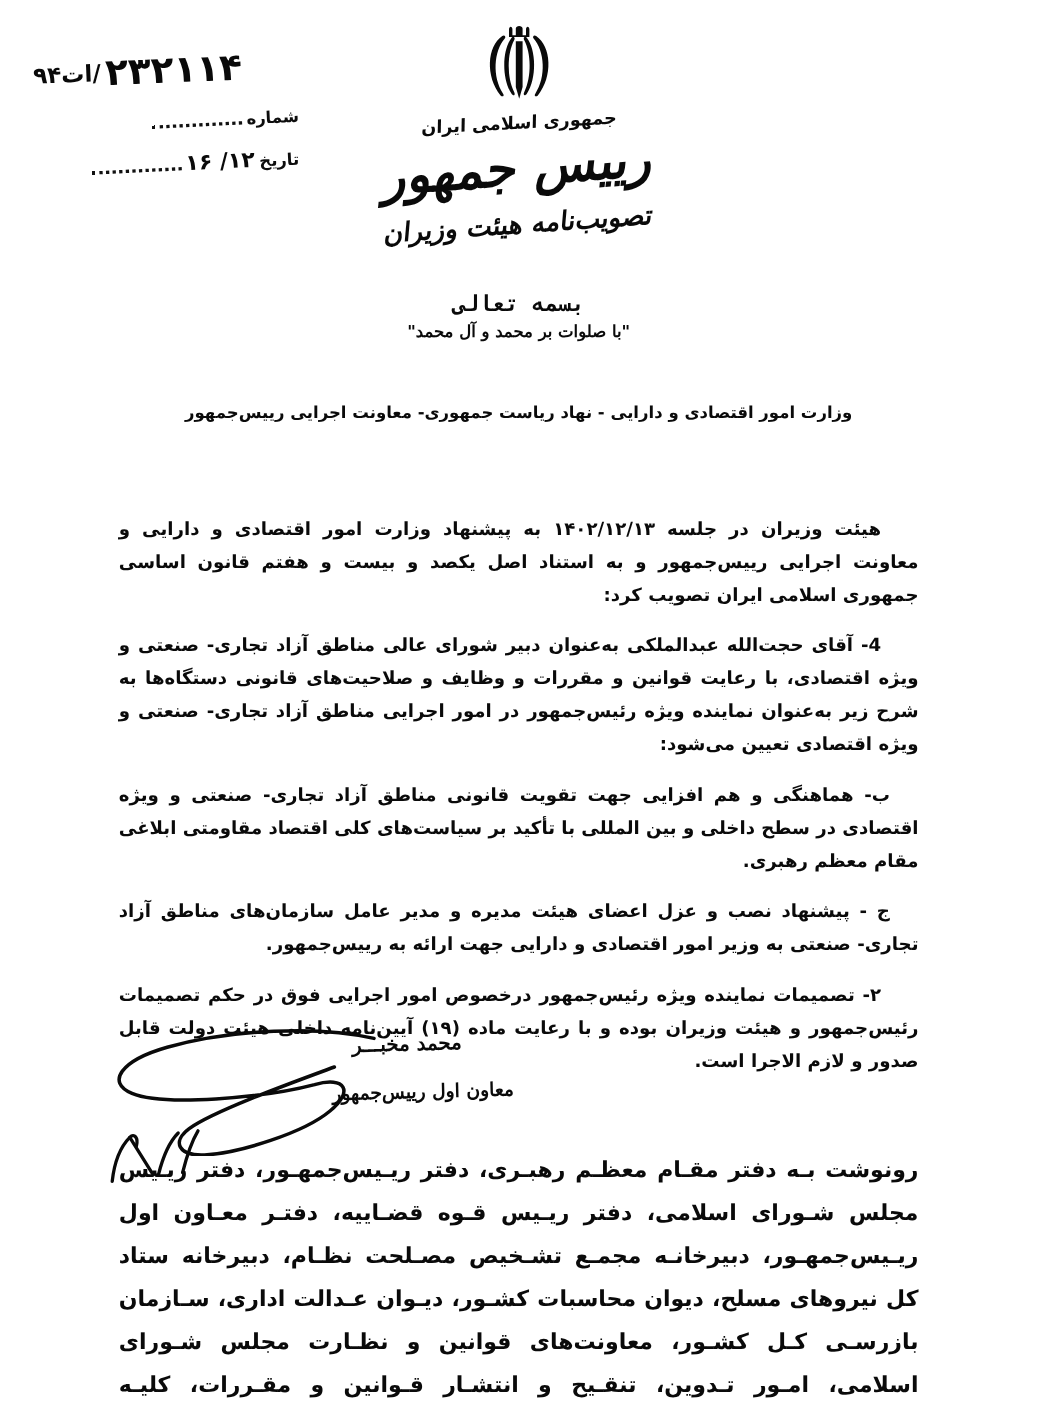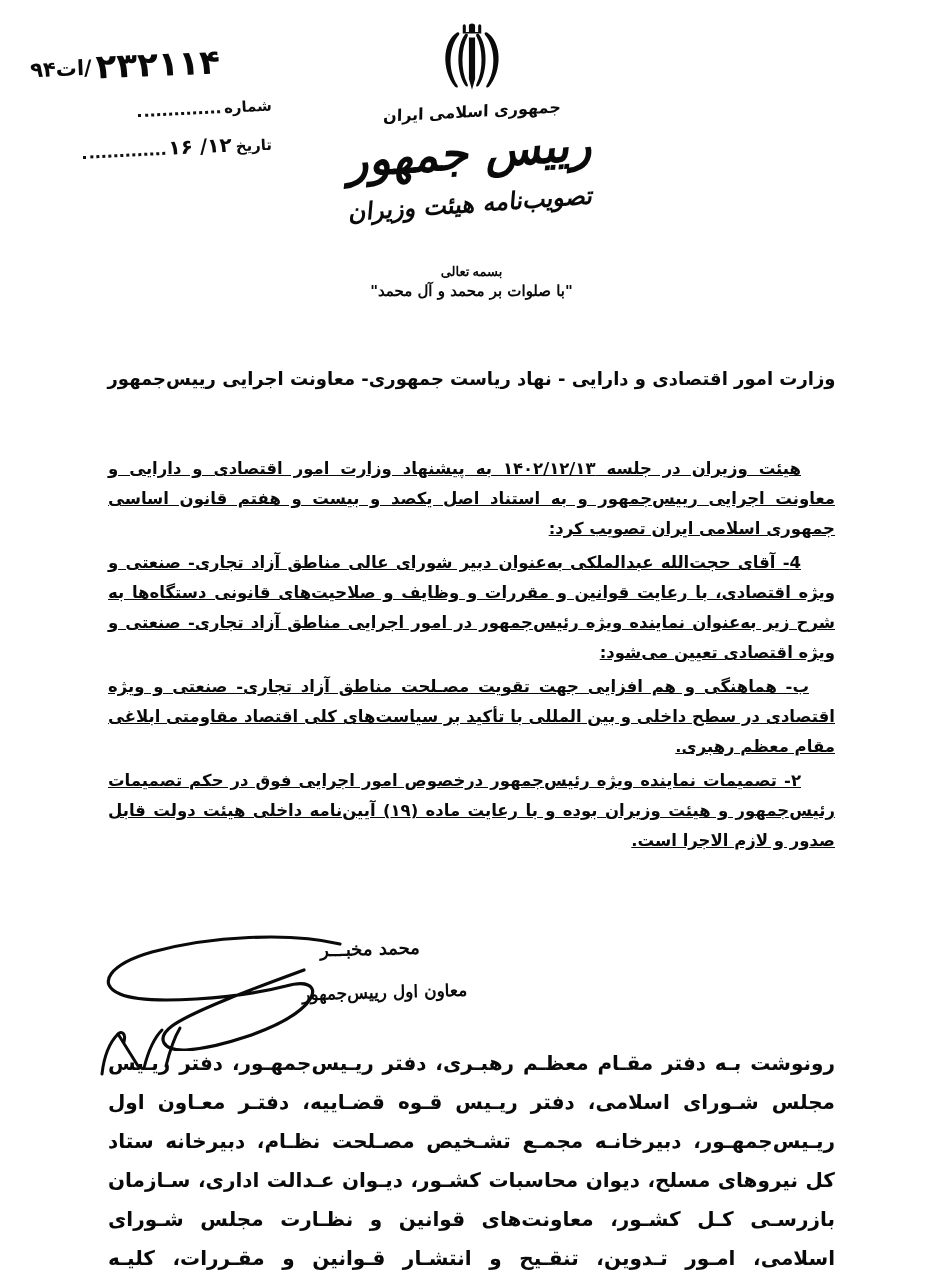--- a/index.html
+++ b/index.html
@@ -126,59 +126,58 @@
 
   
   .invocation {
     position: absolute;
     top: 264px;
     left: 0;
     right: 0;
     text-align: center;
   }
   .invocation .basmala {
-    font-size: 13px;
-    font-weight: 700;
-    font-family: Liberation Serif, serif;
+    font-size: 20px;
+    font-weight: 700;
+    font-family: Liberation Mono, monospace;
   }
   .invocation .salawat {
     margin-top: 2px;
     font-size: 15px;
     font-weight: 600;
     font-family: "DejaVu Serif", "Liberation Serif", serif;
   }
 
   
   .addressee {
     position: absolute;
     top: 362px;
     right: 105px;
     left: 105px;
     text-align: center;
-    font-size: 18px;
+    font-size: 15px;
     font-weight: 700;
     line-height: 1.85;
     letter-spacing: -0.2px;
   }
 
   
   .body-text {
     position: absolute;
     top: 450px;
     right: 108px;
     left: 108px;
     font-size: 16.5px;
     line-height: 1.82;
     text-align: justify;
     text-justify: inter-word;
     font-weight: 600;
   }
   .body-text p {
-    margin: 4px 0 1px 0;
-    text-decoration: underline;
+    margin: 16px 0 1px 0;
   }
   .para-indent { text-indent: 34px; }
   .para-sub    { text-indent: 26px; }
 
   
   .signature-block {
     position: absolute;
     top: 938px;
     right: 0;
     left: 0;
@@ -285,21 +284,22 @@
     <div class="salawat">"با صلوات بر محمد و آل محمد"</div>
   </div>
 
   <div class="addressee">
     <div>وزارت امور اقتصادی و دارایی - نهاد ریاست جمهوری- معاونت اجرایی رییس‌جمهور</div>
   </div>
 
   <div class="body-text">
     <p class="para-indent">هیئت وزیران در جلسه ۱۴۰۲/۱۲/۱۳ به پیشنهاد وزارت امور اقتصادی و دارایی و معاونت اجرایی رییس‌جمهور و به استناد اصل یکصد و بیست و هفتم قانون اساسی جمهوری اسلامی ایران تصویب کرد:</p>
     <p class="para-indent">4- آقای حجت‌الله عبدالملکی به‌عنوان دبیر شورای عالی مناطق آزاد تجاری- صنعتی و ویژه اقتصادی، با رعایت قوانین و مقررات و وظایف و صلاحیت‌های قانونی دستگاه‌ها به شرح زیر به‌عنوان نماینده ویژه رئیس‌جمهور در امور اجرایی مناطق آزاد تجاری- صنعتی و ویژه اقتصادی تعیین می‌شود:</p>
-    <p class="para-sub">ب- هماهنگی و هم افزایی جهت تقویت مصـلحت مناطق آزاد تجاری- صنعتی و ویژه اقتصادی در سطح داخلی و بین المللی با تأکید بر سیاست‌های کلی اقتصاد مقاومتی ابلاغی مقام معظم رهبری.</p>
+    <p class="para-sub">ب- هماهنگی و هم افزایی جهت تقویت قانونی مناطق آزاد تجاری- صنعتی و ویژه اقتصادی در سطح داخلی و بین المللی با تأکید بر سیاست‌های کلی اقتصاد مقاومتی ابلاغی مقام معظم رهبری.</p>
+    <p class="para-sub">ج - پیشنهاد نصب و عزل اعضای هیئت مدیره و مدیر عامل سازمان‌های مناطق آزاد تجاری- صنعتی به وزیر امور اقتصادی و دارایی جهت ارائه به رییس‌جمهور.</p>
     <p class="para-indent">۲- تصمیمات نماینده ویژه رئیس‌جمهور درخصوص امور اجرایی فوق در حکم تصمیمات رئیس‌جمهور و هیئت وزیران بوده و با رعایت ماده (۱۹) آیین‌نامه داخلی هیئت دولت قابل صدور و لازم الاجرا است.</p>
   </div>
 
   <div class="signature-block">
     <svg class="sig-scrawl" viewBox="0 0 260 125">
       <g fill="none" stroke="#0a0a0a" stroke-width="3.2" stroke-linecap="round" stroke-linejoin="round">
         <path d="M250 18 C200 6 120 10 62 26 C20 38 6 58 30 68 C58 80 150 72 196 60 C224 52 232 66 210 84 C186 104 128 122 96 124 C72 125 66 112 82 100 C104 84 176 58 214 44"></path>
       </g>
     </svg>
     <svg class="sig-mark" viewBox="0 0 92 56">

